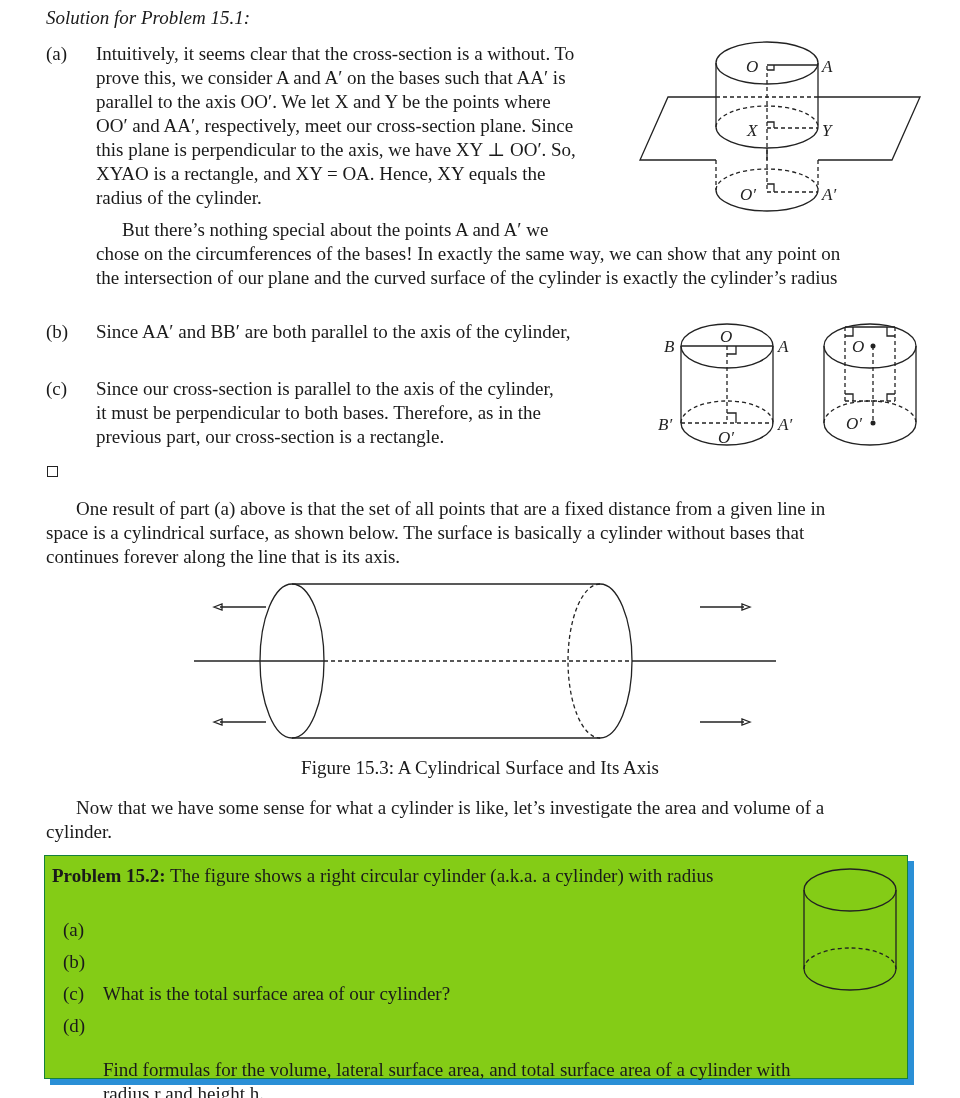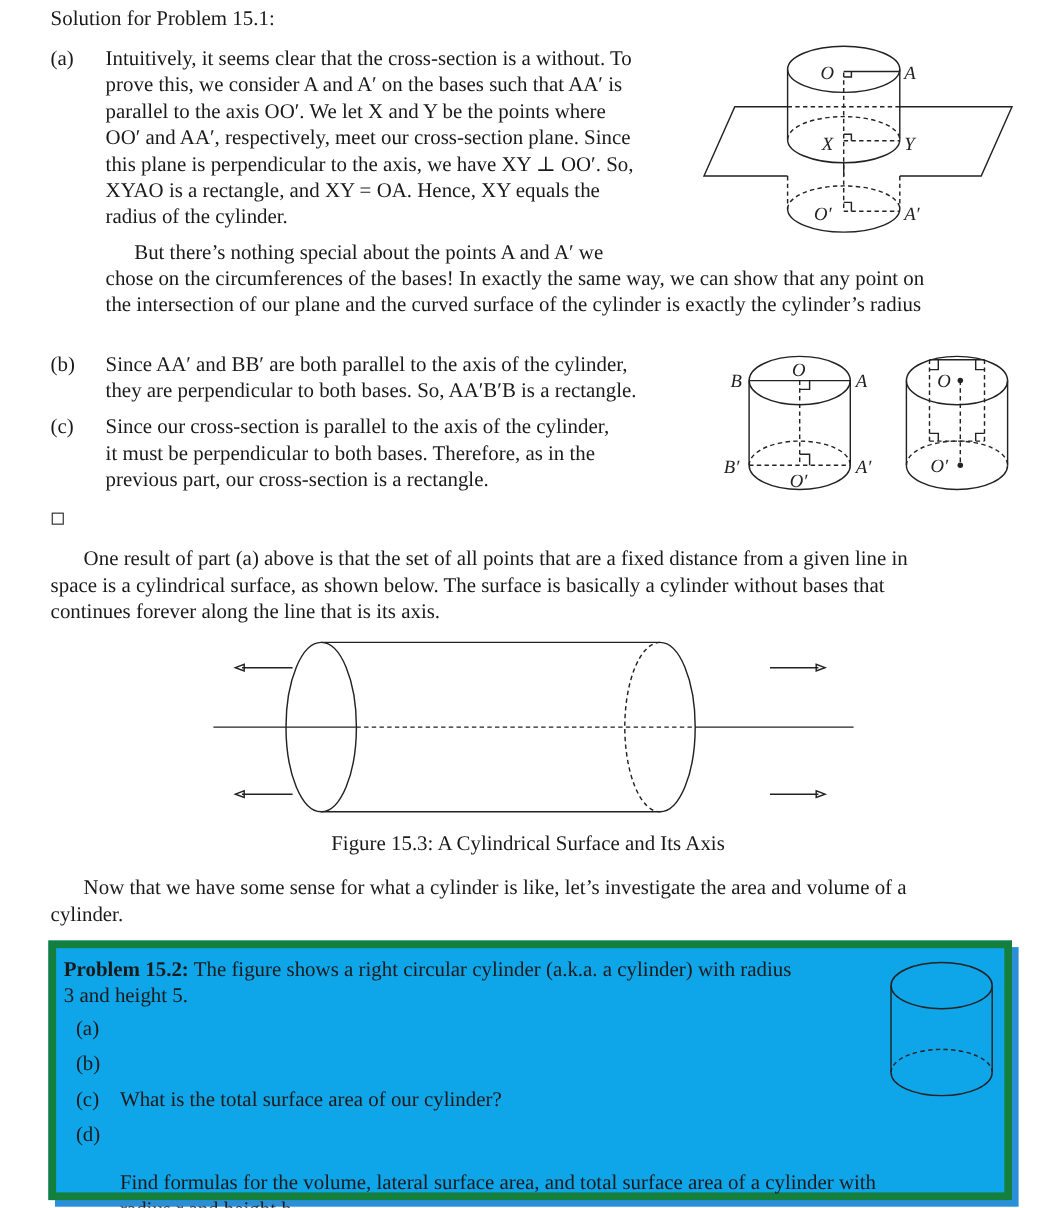--- a/index.html
+++ b/index.html
@@ -2,33 +2,33 @@
 <html><head>
 <meta charset="utf-8">
 <style>
   html, body { margin: 0; padding: 0; background: #ffffff; }
   body {
     width: 960px; height: 1098px; position: relative; overflow: hidden;
     font-family: "Liberation Serif", "DejaVu Serif", serif;
     color: #1a1a1a; font-size: 19px; line-height: 24px;
   }
   .abs { position: absolute; }
-  .heading { left: 46px; top: 6px; font-size: 19px; }
+  .heading { left: 46px; top: 6px; font-style: italic; font-size: 19px; }
   .item { position: absolute; }
   .item .lbl { position: absolute; left: 0; top: 0; }
   .item .txt { position: absolute; left: 50px; top: 0; text-align: justify; }
   .para { position: absolute; text-align: justify; }
   .qed {
     position: absolute; left: 47px; top: 466px; width: 11px; height: 11px;
     border: 1.4px solid #222; box-sizing: border-box;
   }
   .caption { position: absolute; left: 0; width: 960px; top: 756px; text-align: center; }
   .problem-box {
     position: absolute; left: 44px; top: 855px; width: 862px; height: 222px;
-    background: #0ea5e9; border: 7px solid #15803d;
+    background: #84cc16; border: 1px solid #15803d;
     box-shadow: 6px 6px 0 #2a8fd6;
   }
   .problem-box .ptitle { font-weight: bold; }
   svg { position: absolute; overflow: visible; }
   svg text { font-family: "Liberation Serif", serif; font-style: italic; font-size: 17px; fill: #222; }
   svg line, svg path, svg ellipse, svg polyline, svg polygon { stroke: #222; stroke-width: 1.3; fill: none; }
   .dash { stroke-dasharray: 4 3; }
 </style>
 </head>
 <body>
@@ -86,21 +86,20 @@
   <text x="117" y="106">X</text>
   <text x="192" y="106">Y</text>
   <text x="110" y="170">O′</text>
   <text x="192" y="170">A′</text>
 </svg>
 
 <div class="item" style="left:46px; top:320px; width:600px;">
   <span class="lbl">(b)</span>
   <div class="txt" style="width:542px;">
     <div>Since AA′ and BB′ are both parallel to the axis of the cylinder,</div>
-    <div>they are perpendicular to both bases. So, AA′B′B is a rectangle.</div>
   </div>
 </div>
 
 <div class="item" style="left:46px; top:377px; width:600px;">
   <span class="lbl">(c)</span>
   <div class="txt" style="width:542px;">
     <div>Since our cross-section is parallel to the axis of the cylinder,</div>
     <div>it must be perpendicular to both bases. Therefore, as in the</div>
     <div>previous part, our cross-section is a rectangle.</div>
   </div>
@@ -180,21 +179,20 @@
   <div style="padding-left:30px;">Now that we have some sense for what a cylinder is like, let’s investigate the area and volume of a</div>
   <div>cylinder.</div>
 </div>
 
 <div class="problem-box">
   <div style="position:absolute; left:7px; top:8px; width:740px;">
     <div>
       <span class="ptitle">Problem 15.2:</span>
       <span>The figure shows a right circular cylinder (a.k.a. a cylinder) with radius</span>
     </div>
-    <div>3 and height 5.</div>
   </div>
   <div style="position:absolute; left:18px; top:62px; width:840px;">
     <div style="height:32px; position:relative;">
       <span style="position:absolute; left:0;">(a)</span>
     </div>
     <div style="height:32px; position:relative;">
       <span style="position:absolute; left:0;">(b)</span>
     </div>
     <div style="height:32px; position:relative;">
       <span style="position:absolute; left:0;">(c)</span>

